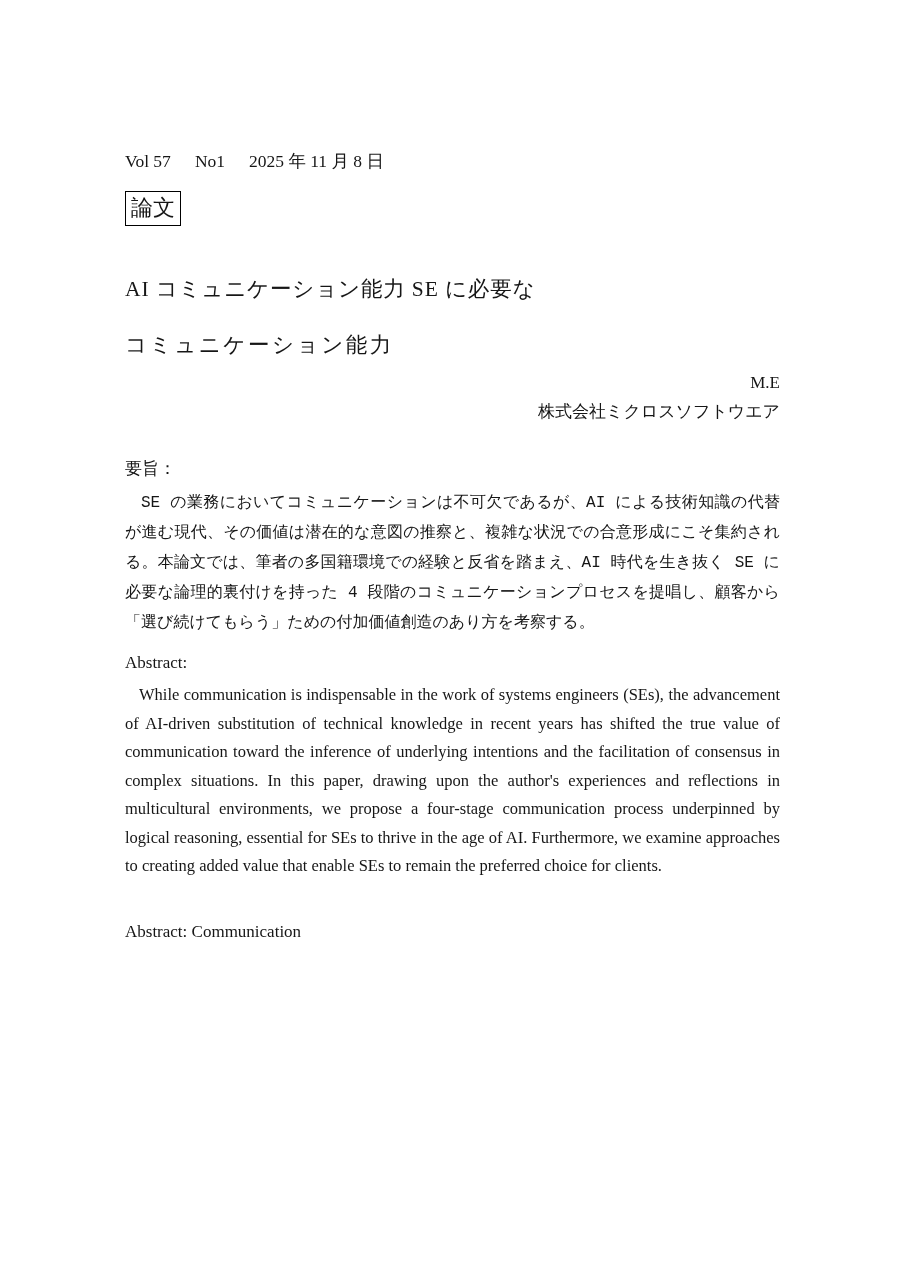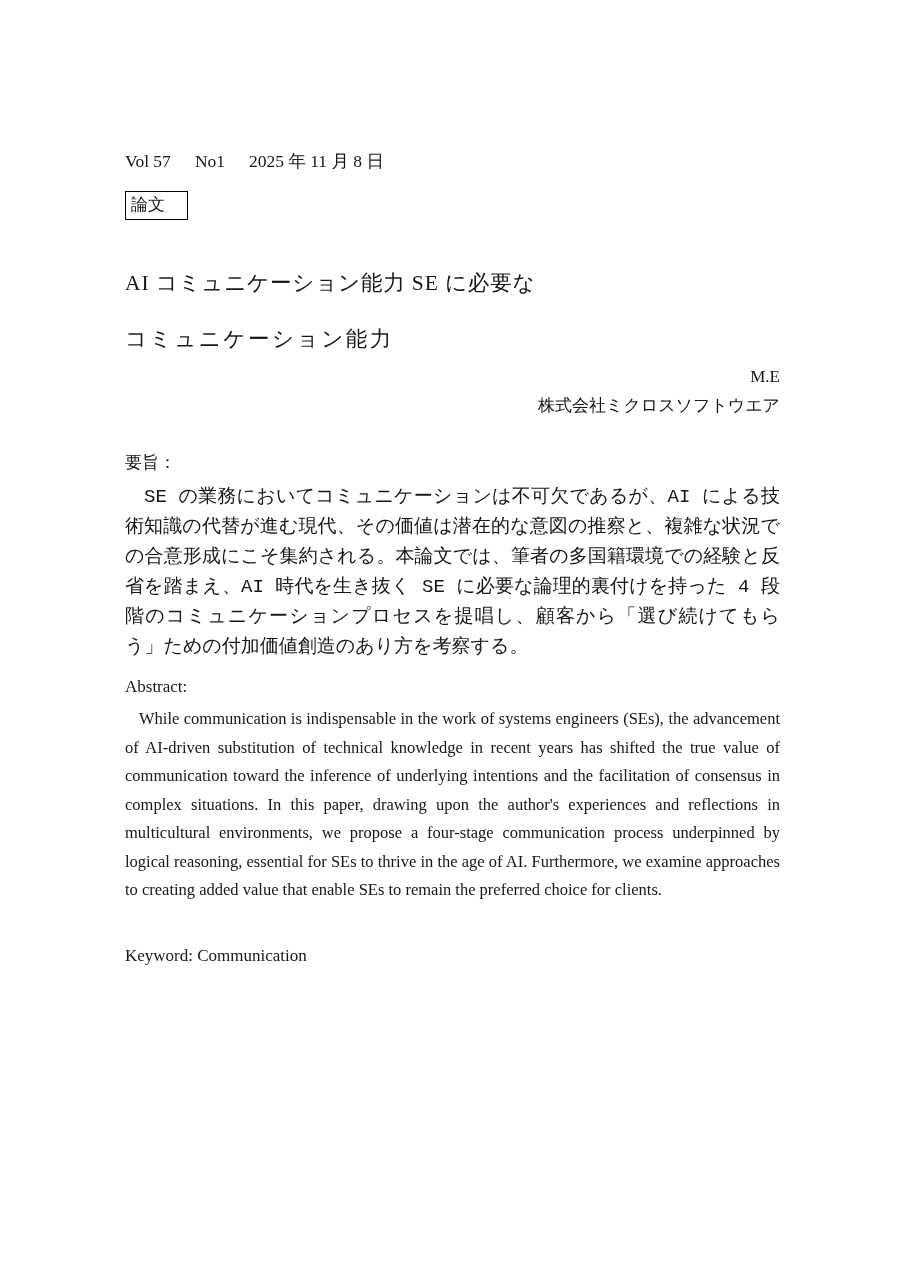--- a/index.html
+++ b/index.html
@@ -28,22 +28,22 @@
     white-space: nowrap;
   }
   .journal-line .seg + .seg {
     margin-left: 24px;
   }
   
   .article-type {
     display: inline-block;
     margin-top: 19px;
     border: 1.5px solid #000000;
-    padding: 3px 22px 4px 5px;
-    font-size: 17px;
+    padding: 3px 5px 4px 5px;
+    font-size: 22px;
     line-height: 1.2;
   }
   
   .title {
     margin: 52px 0 0 0;
     font-size: 21.5px;
     font-weight: normal;
     letter-spacing: 0.04em;
   }
   .title .title-line1 {
@@ -65,21 +65,21 @@
   .section-ja {
     margin-top: 33px;
     font-family: Liberation Mono, monospace;
   }
   .section-heading {
     font-size: 17px;
     line-height: 22px;
   }
   .ja-body {
     margin: 7px 0 0 0;
-    font-size: 19px;
+    font-size: 16px;
     line-height: 30px;
     text-align: justify;
     text-indent: 1em;
   }
   .section-en {
     margin-top: 14px;
   }
   .en-body {
     margin: 7px 0 0 0;
     font-size: 16.5px;
@@ -117,15 +117,15 @@
   <div class="section-ja">
     <div class="section-heading">要旨：</div>
     <p class="ja-body">SE の業務においてコミュニケーションは不可欠であるが、AI による技術知識の代替が進む現代、その価値は潜在的な意図の推察と、複雑な状況での合意形成にこそ集約される。本論文では、筆者の多国籍環境での経験と反省を踏まえ、AI 時代を生き抜く SE に必要な論理的裏付けを持った 4 段階のコミュニケーションプロセスを提唱し、顧客から「選び続けてもらう」ための付加価値創造のあり方を考察する。</p>
   </div>
 
   <div class="section-en">
     <div class="section-heading">Abstract:</div>
     <p class="en-body">While communication is indispensable in the work of systems engineers (SEs), the advancement of AI-driven substitution of technical knowledge in recent years has shifted the true value of communication toward the inference of underlying intentions and the facilitation of consensus in complex situations. In this paper, drawing upon the author's experiences and reflections in multicultural environments, we propose a four-stage communication process underpinned by logical reasoning, essential for SEs to thrive in the age of AI. Furthermore, we examine approaches to creating added value that enable SEs to remain the preferred choice for clients.</p>
   </div>
 
-  <div class="keyword">Keyword: Communication</div>
+  <div class="keyword">Abstract: Communication</div>
 
 </div>
 
 </body></html>

